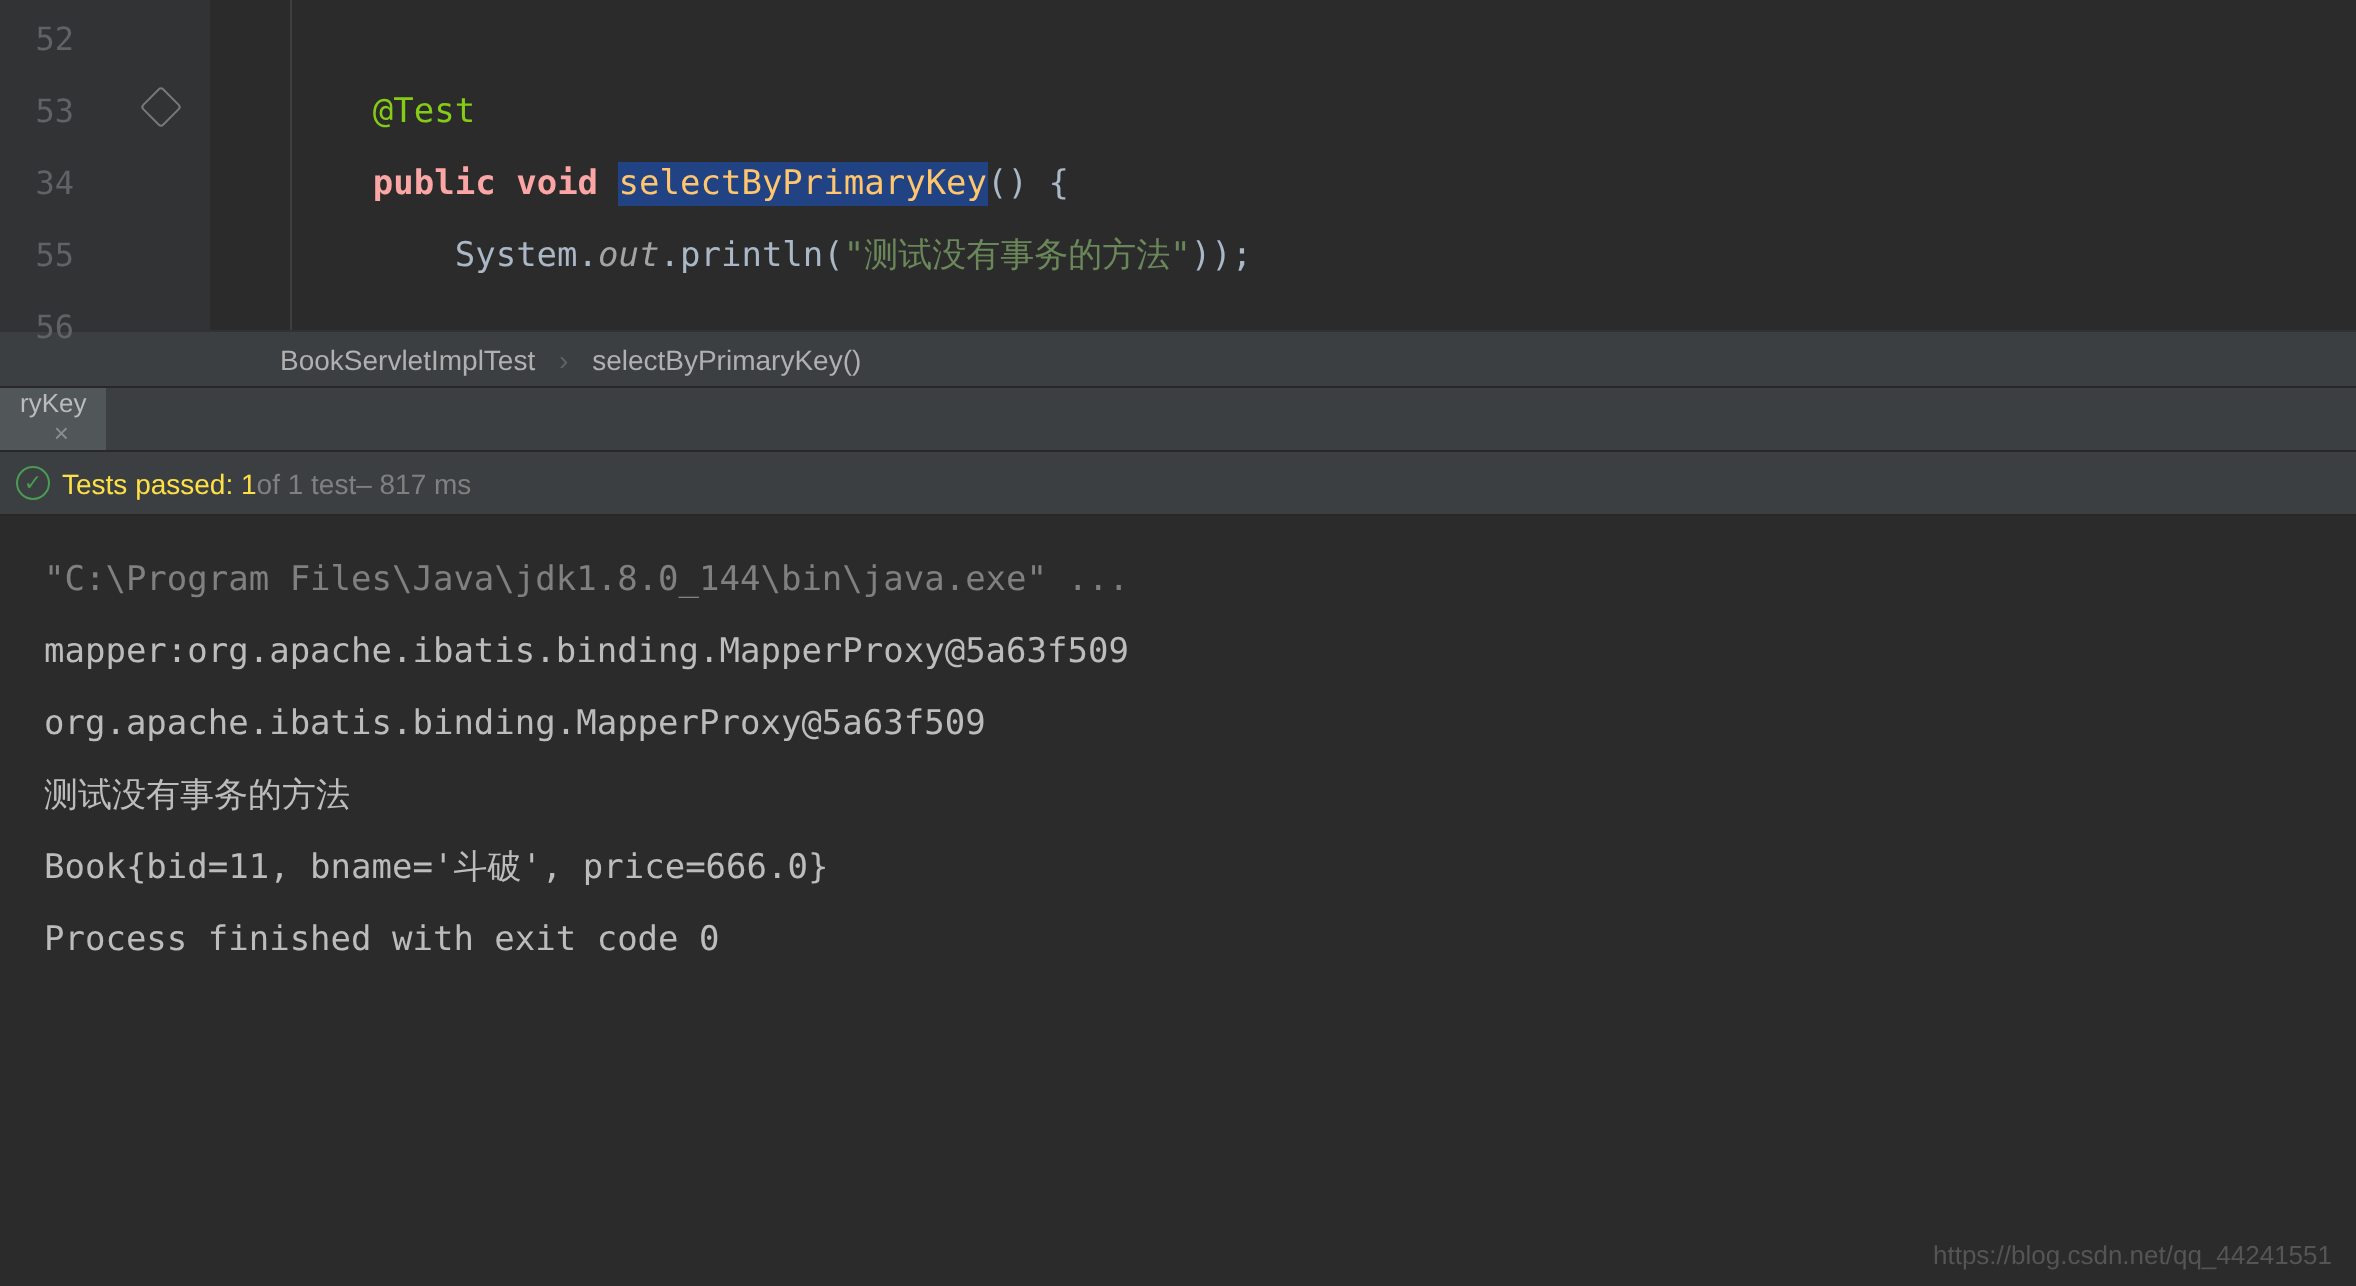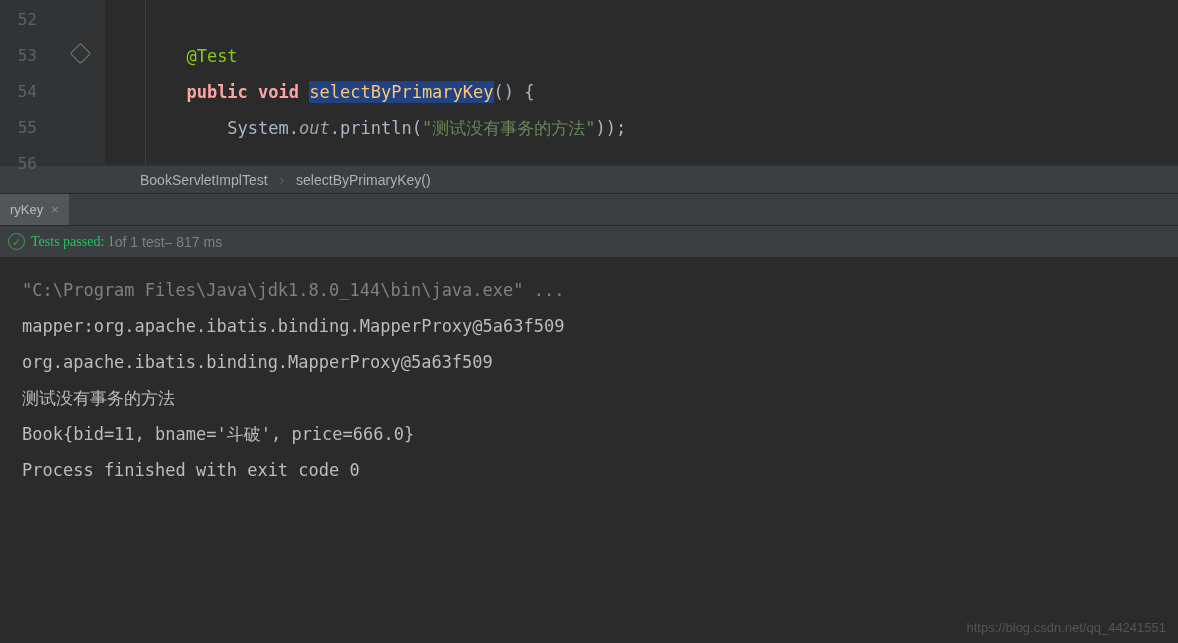--- a/index.html
+++ b/index.html
@@ -106,20 +106,21 @@
     }
     .tab {
       height: 100%;
       background: #515658;
       padding: 0 10px;
       display: flex;
       align-items: center;
       font-size: 13px;
       color: #bbbbbb;
       font-family: -apple-system, 'Segoe UI', sans-serif;
+      flex-direction: column;
     }
     .tab-close { margin-left: 8px; color: #8c8c8c; cursor: pointer; }
     .test-status {
       background: #3c3f41;
       height: 32px;
       line-height: 32px;
       display: flex;
       align-items: center;
       padding-left: 8px;
       font-size: 14px;
@@ -131,21 +132,21 @@
       height: 17px;
       border: 1.5px solid #499c54;
       border-radius: 50%;
       display: inline-flex;
       align-items: center;
       justify-content: center;
       margin-right: 6px;
       color: #499c54;
       font-size: 11px;
     }
-    .test-pass-text { color: #22c55e; font-family: Liberation Serif, serif; }
+    .test-pass-text { color: #fde047; }
     .test-dim { color: #808080; }
     .console {
       background: #2b2b2b;
       padding: 14px 22px;
       font-size: 17px;
       line-height: 36px;
     }
     .console-line { white-space: pre; font-family: 'Menlo','Consolas',monospace; }
     .console-gray { color: #808080; }
     .console-red { color: #cc666e; }
@@ -160,21 +161,21 @@
     }
   </style>
 </head>
 <body>
 
 <div class="editor-area">
   <div class="gutter">
     <div class="gutter-line">52</div>
     <div class="gutter-line">53</div>
     <div class="gutter-line">
-      <span>54</span>
+      <span>34</span>
       <span class="run-icon">↻</span>
     </div>
     <div class="gutter-line">55</div>
     <div class="gutter-line">56</div>
   </div>
   <div class="gutter-ext">
     <div class="override-icon"></div>
   </div>
   <div class="code-area">
     <div class="vline"></div>

